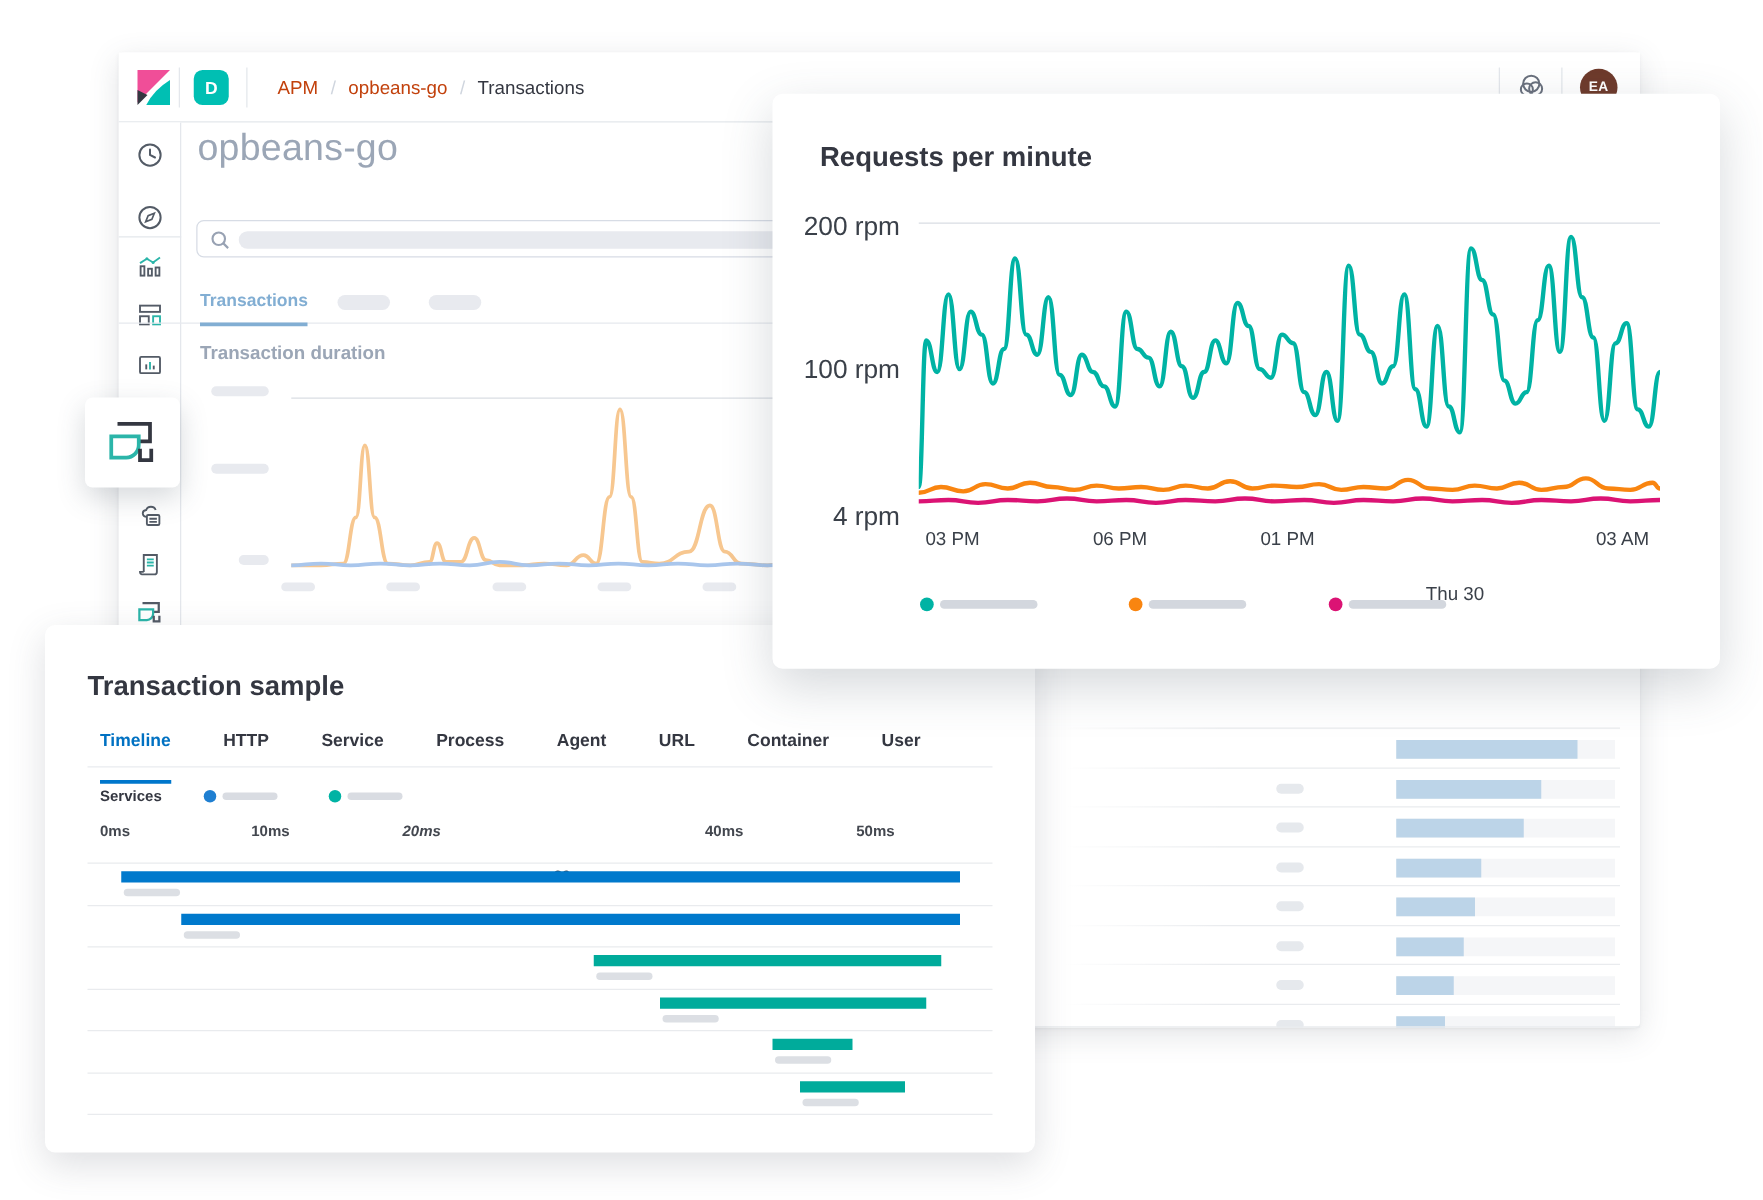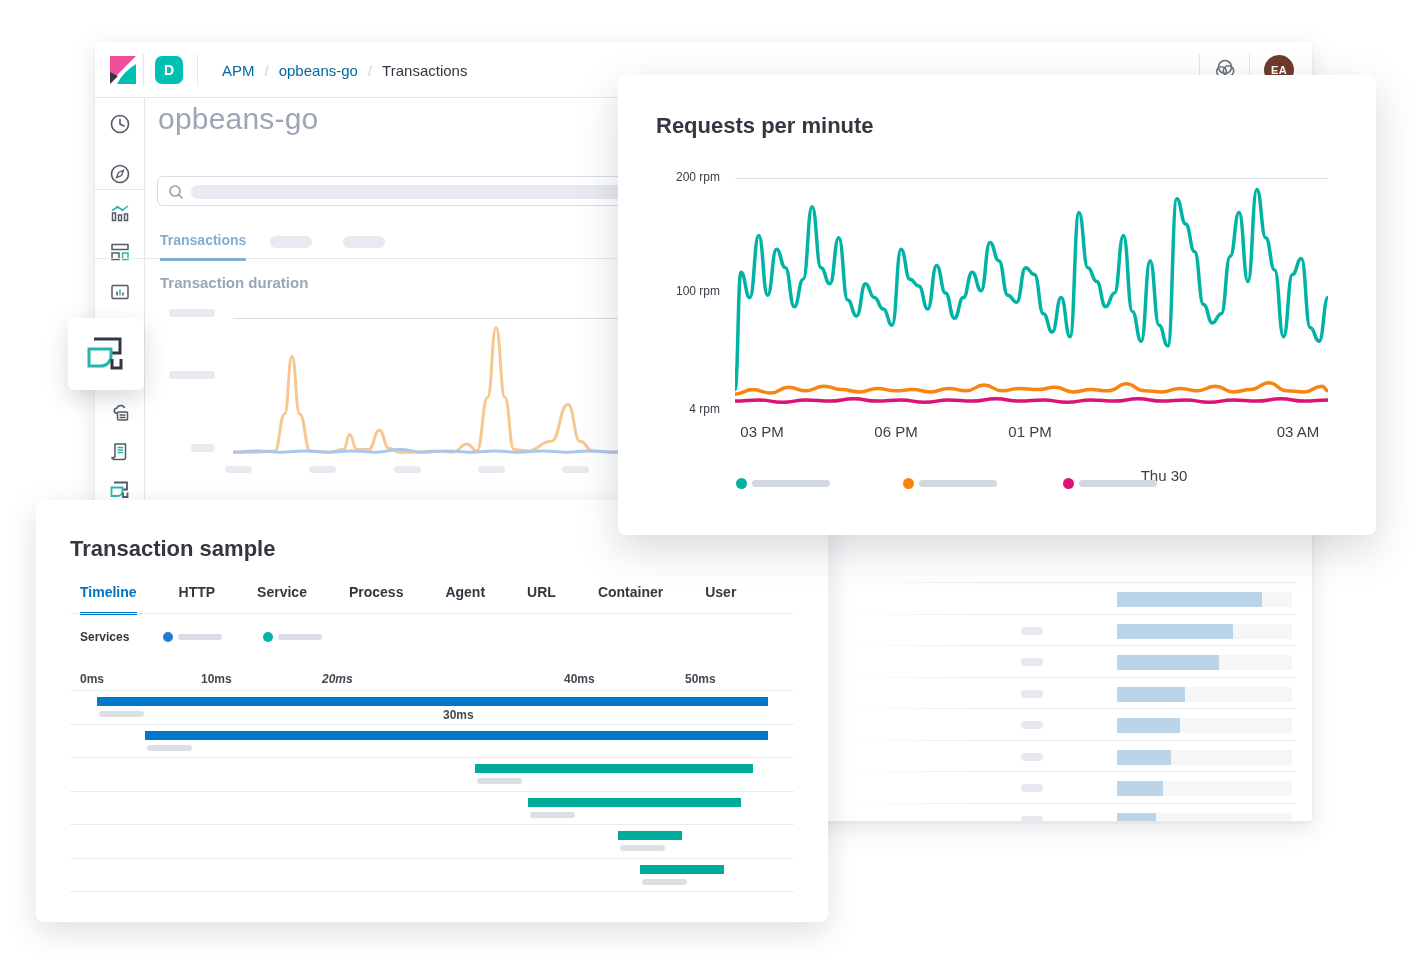--- a/index.html
+++ b/index.html
@@ -7,21 +7,21 @@
   #stage { position:relative; width:1410px; height:960px; overflow:hidden; background:#fff; }
   .abs { position:absolute; }
   .card { position:absolute; background:#fff; border-radius:8px; }
 
   
   #kibana-window { left:95px; top:42px; width:1217px; height:780px; border-radius:4px;
     box-shadow:0 6px 24px rgba(80,90,100,.16), 0 1px 3px rgba(80,90,100,.08); }
   #top-nav { position:absolute; left:0; top:0; width:100%; height:56px; border-bottom:1px solid #e4e7ec; background:#fff; }
   .vdiv { position:absolute; top:12px; width:1px; height:32px; background:#e4e7ec; }
   #breadcrumb { position:absolute; left:127px; top:0; height:56px; display:flex; align-items:center; gap:10px; font-size:15px; }
-  .crumb-muted { color:#0369a1; }
+  .crumb-muted { color:#c2410c; }
   .crumb-sep { color:#cfd5de; }
   .crumb-current { color:#343741; font-weight:500; }
   #space-badge { position:absolute; left:60px; top:14px; width:28px; height:28px; border-radius:7px; background:#00bfb3;
     color:#fff; font-weight:700; font-size:14px; display:flex; align-items:center; justify-content:center; }
   #nav-avatar { position:absolute; right:18px; top:13px; width:30px; height:30px; border-radius:50%; background:#6e3a2b;
     color:#fff; font-size:11px; font-weight:700; display:flex; align-items:center; justify-content:center; letter-spacing:.3px; }
   #rings-icon { position:absolute; right:74px; top:15px; }
 
   #side-nav { position:absolute; left:0; top:56px; width:50px; height:724px; border-right:1px solid #e4e7ec; background:#fff; }
   .side-icon { position:absolute; left:13px; width:24px; height:24px; cursor:pointer; }
@@ -52,42 +52,42 @@
   #win-bottom { position:absolute; left:0; top:779px; width:1217px; height:1px; background:#e9ebee; }
 
   
   #apm-flyout { left:68px; top:318px; width:76px; height:72px; border-radius:6px;
     box-shadow:0 8px 22px rgba(70,80,95,.22); display:flex; align-items:center; justify-content:center; z-index:6; }
 
   
   #rpm-card { left:618px; top:75px; width:758px; height:460px; z-index:5;
     box-shadow:0 14px 40px rgba(70,80,95,.22); }
   #rpm-title { position:absolute; left:38px; top:38px; font-size:22px; font-weight:700; color:#343741; }
-  .rpm-ylabel { position:absolute; width:84px; text-align:right; font-size:12px; color:#3a4049; }
+  .rpm-ylabel { position:absolute; width:84px; text-align:right; font-size:21px; color:#3a4049; }
   #rpm-grid { position:absolute; left:117px; top:103px; width:593px; height:1px; background:#d9dde3; }
   #rpm-svg { position:absolute; left:117px; top:103px; }
   .rpm-xlabel { position:absolute; top:348px; width:90px; text-align:center; font-size:15px; color:#3a4049; }
   .legend-item { position:absolute; top:402px; height:12px; cursor:pointer; }
   .legend-dot { position:absolute; left:0; top:1px; width:11px; height:11px; border-radius:50%; }
   .legend-bar { position:absolute; left:16px; top:3px; width:78px; height:7px; border-radius:4px; background:#d3d7de; }
 
   
   #sample-card { left:36px; top:500px; width:792px; height:422px; z-index:4;
     box-shadow:0 10px 30px rgba(70,80,95,.18); }
   #sample-title { position:absolute; left:34px; top:36px; font-size:22px; font-weight:700; color:#343741; }
   #sample-tabs { position:absolute; left:44px; top:84px; display:flex; gap:42px; font-size:14px; }
-  .s-tab { color:#343741; font-weight:600; padding-bottom:12px; cursor:pointer; }
+  .s-tab { color:#343741; font-weight:600; padding-bottom:24px; cursor:pointer; }
   .s-tab.active { color:#0071c2; border-bottom:3px solid #0077cc; }
   #sample-tabline { position:absolute; left:34px; top:113px; width:724px; height:1px; background:#e9ebef; }
   #services-row { position:absolute; left:44px; top:130px; height:14px; }
   #services-label { position:absolute; left:0; top:0; font-size:12px; font-weight:600; color:#343741; }
   .svc-item { position:absolute; top:1px; height:12px; cursor:pointer; }
   .svc-dot { position:absolute; left:0; top:1px; width:10px; height:10px; border-radius:50%; }
   .svc-bar { position:absolute; left:15px; top:3px; width:44px; height:6px; border-radius:3px; background:#d9dce2; }
-  #time-ticks { position:absolute; left:34px; top:172px; width:724px; height:16px; }
+  #time-ticks { position:absolute; left:34px; top:158px; width:724px; height:16px; }
   .tick-label { position:absolute; top:0; font-size:12px; font-weight:600; color:#43474f; }
   #waterfall { position:absolute; left:34px; top:190px; width:724px; height:202px; }
   .wf-row { position:absolute; left:0; width:724px; height:33px; border-top:1px solid #e9ebee; }
   #wf-bottomline { position:absolute; left:0; top:201px; width:724px; height:1px; background:#e9ebee; }
   .wf-bar { position:absolute; top:6px; height:9px; cursor:pointer; }
   .wf-label { position:absolute; top:20px; width:45px; height:6px; border-radius:3px; background:#dcdfe4; }
 
   svg { display:block; }
 </style>
 </head>

